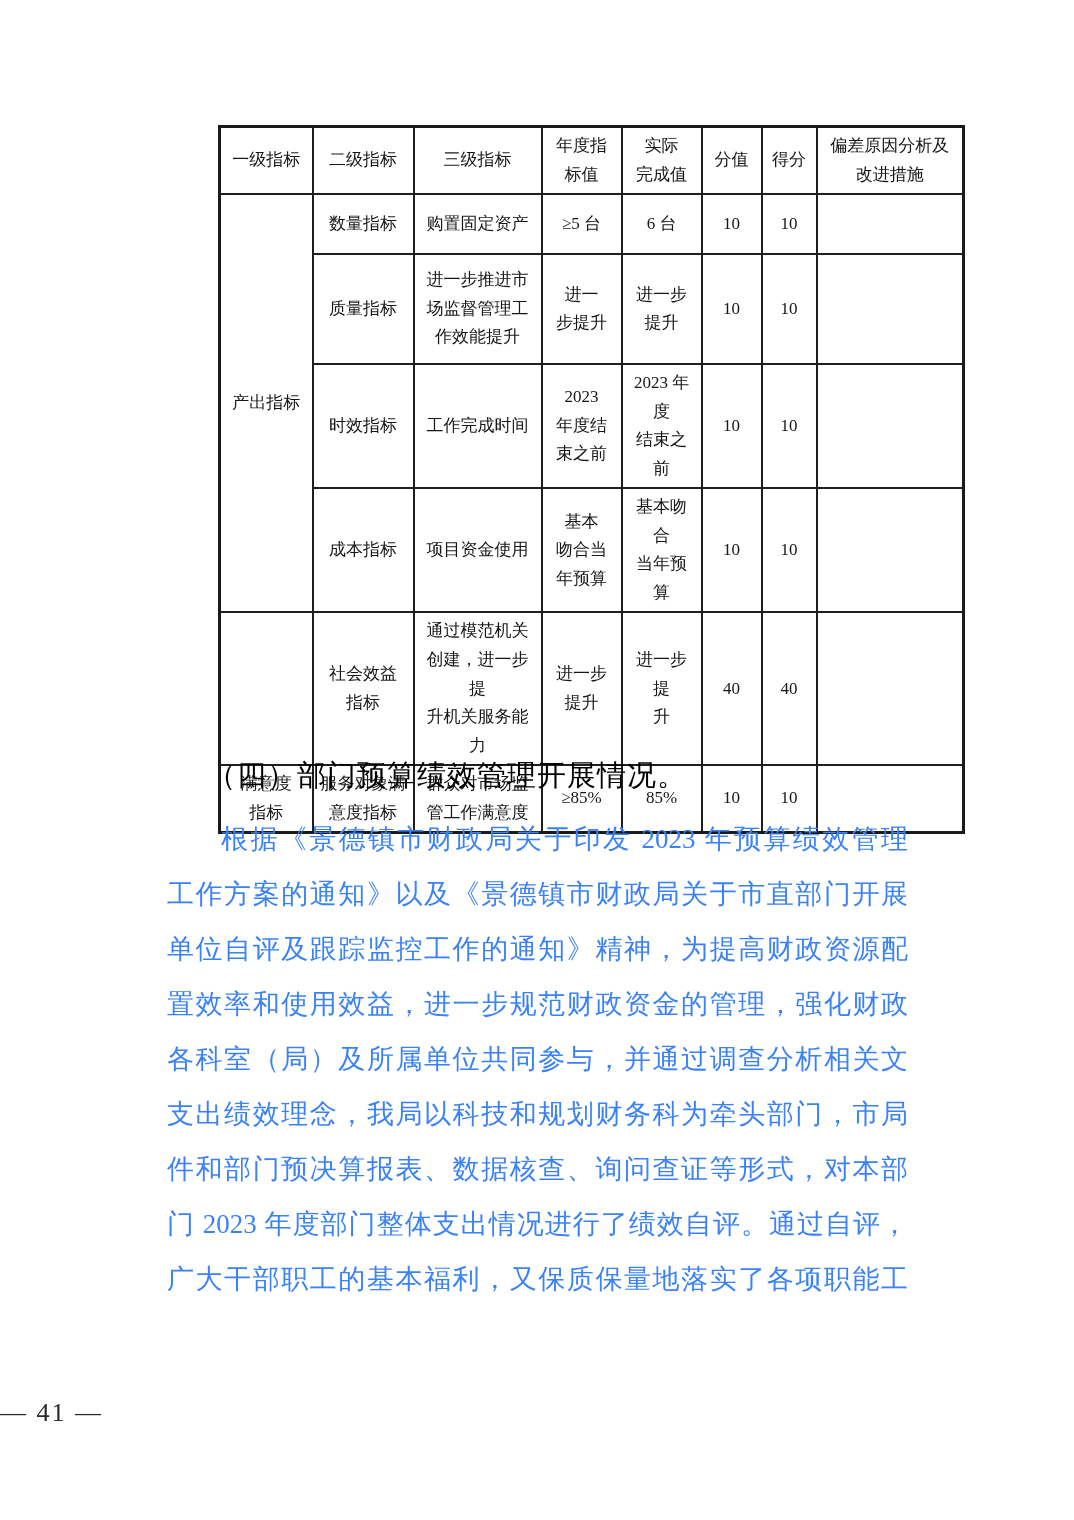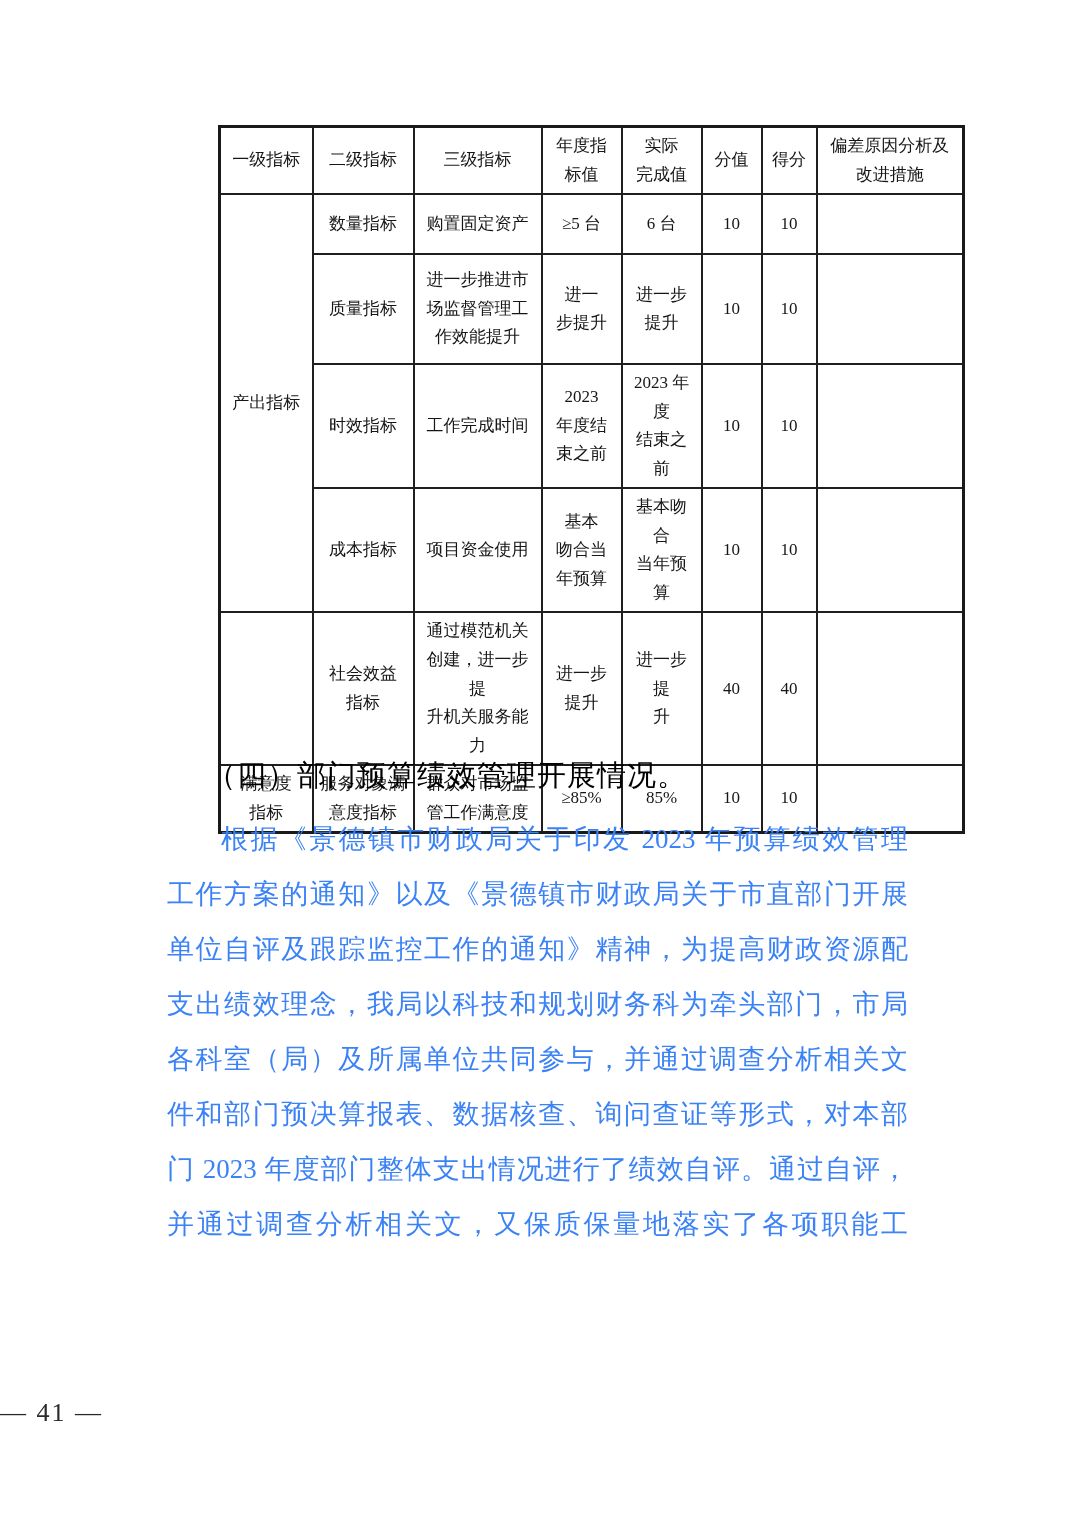--- a/index.html
+++ b/index.html
@@ -193,22 +193,23 @@
       </tr>
     </tbody>
   </table>
 
   <div class="section-heading">（四）部门预算绩效管理开展情况。</div>
 
   <div class="para">
     <div class="line first">根据《景德镇市财政局关于印发 2023 年预算绩效管理</div>
     <div class="line">工作方案的通知》以及《景德镇市财政局关于市直部门开展</div>
     <div class="line">单位自评及跟踪监控工作的通知》精神，为提高财政资源配</div>
+    <div class="line">置效率和使用效益，进一步规范财政资金的管理，强化财政</div>
+    <div class="line">各科室（局）及所属单位共同参与，并通过调查分析相关文</div>
     <div class="line">支出绩效理念，我局以科技和规划财务科为牵头部门，市局</div>
-    <div class="line">各科室（局）及所属单位共同参与，并通过调查分析相关文</div>
     <div class="line">件和部门预决算报表、数据核查、询问查证等形式，对本部</div>
     <div class="line">门 2023 年度部门整体支出情况进行了绩效自评。通过自评，</div>
-    <div class="line">并通过调查分析相关文，又保质保量地落实了各项职能工</div>
+    <div class="line">广大干部职工的基本福利，又保质保量地落实了各项职能工</div>
   </div>
 
   <div class="page-number">— 41 —</div>
 
 </div>
 
 </body></html>

